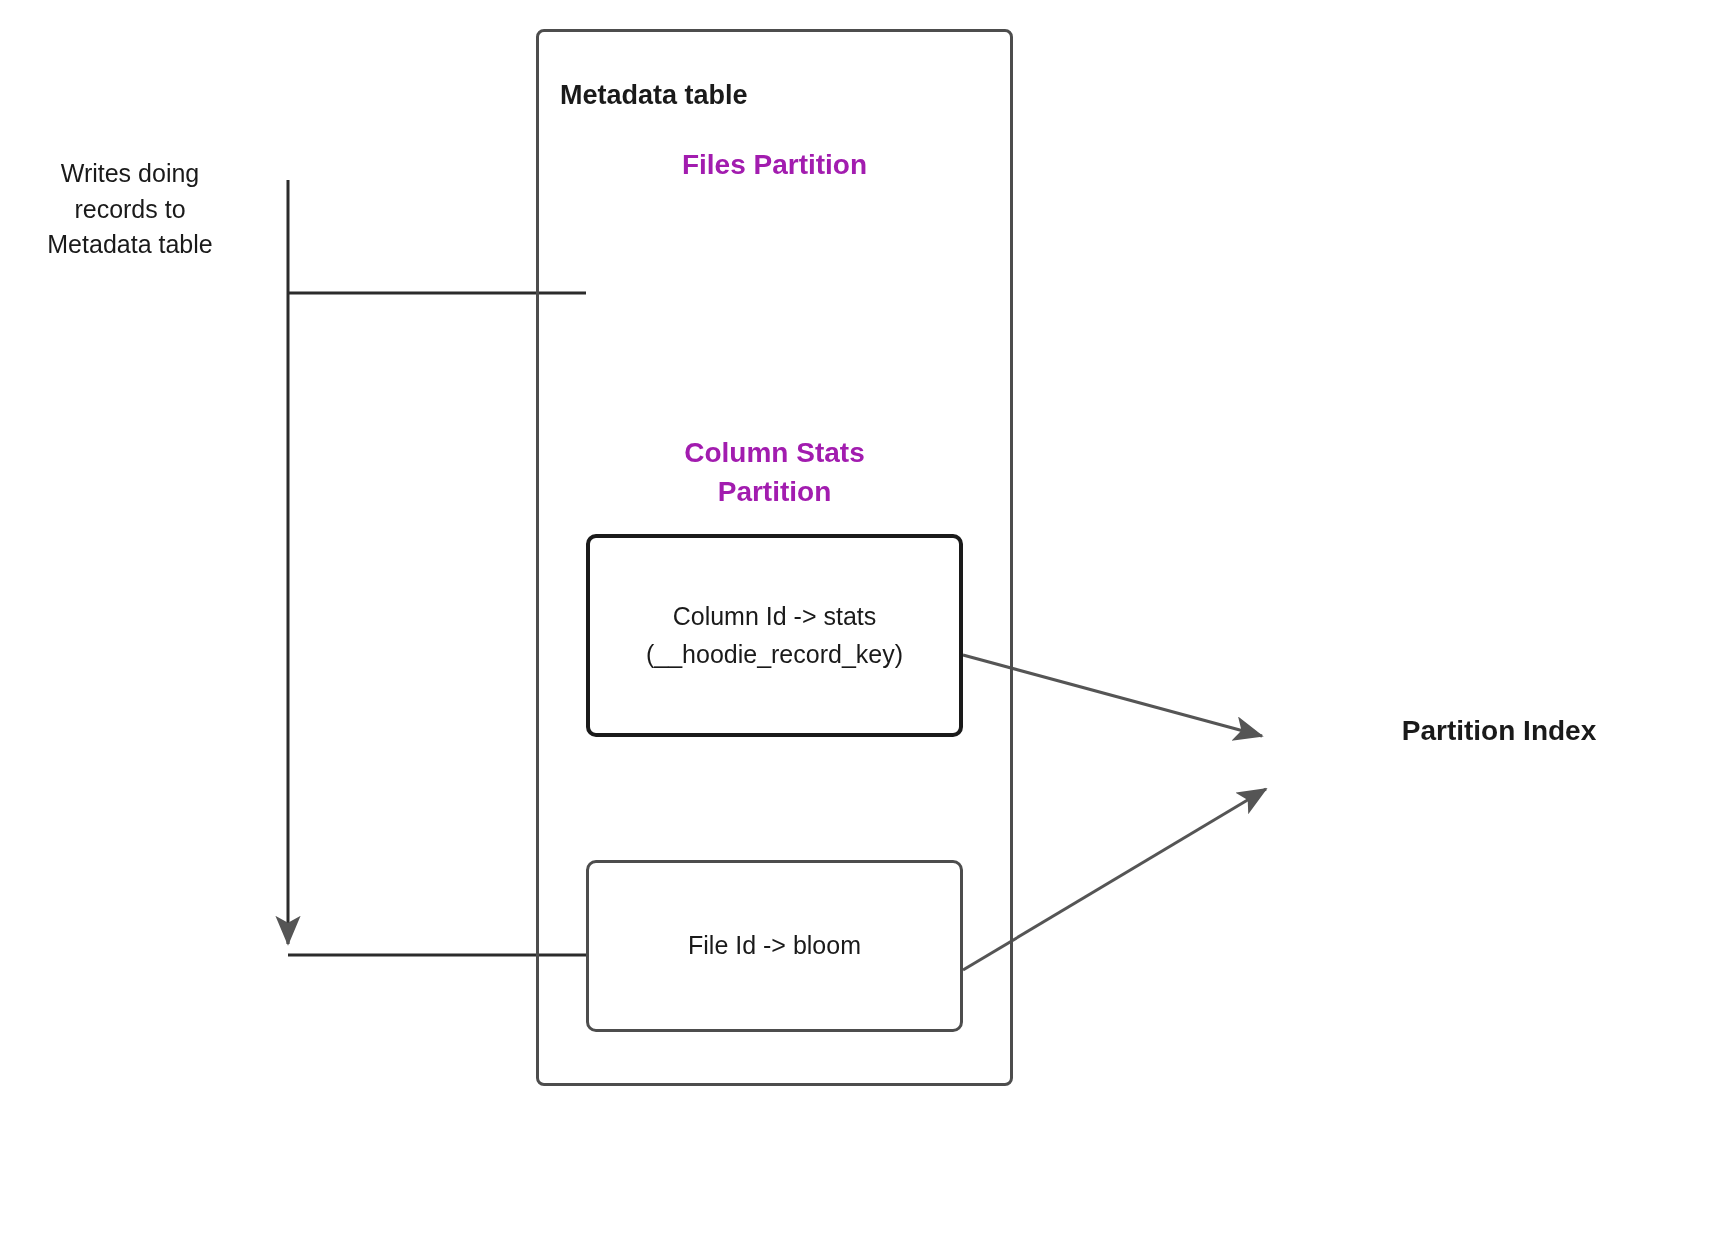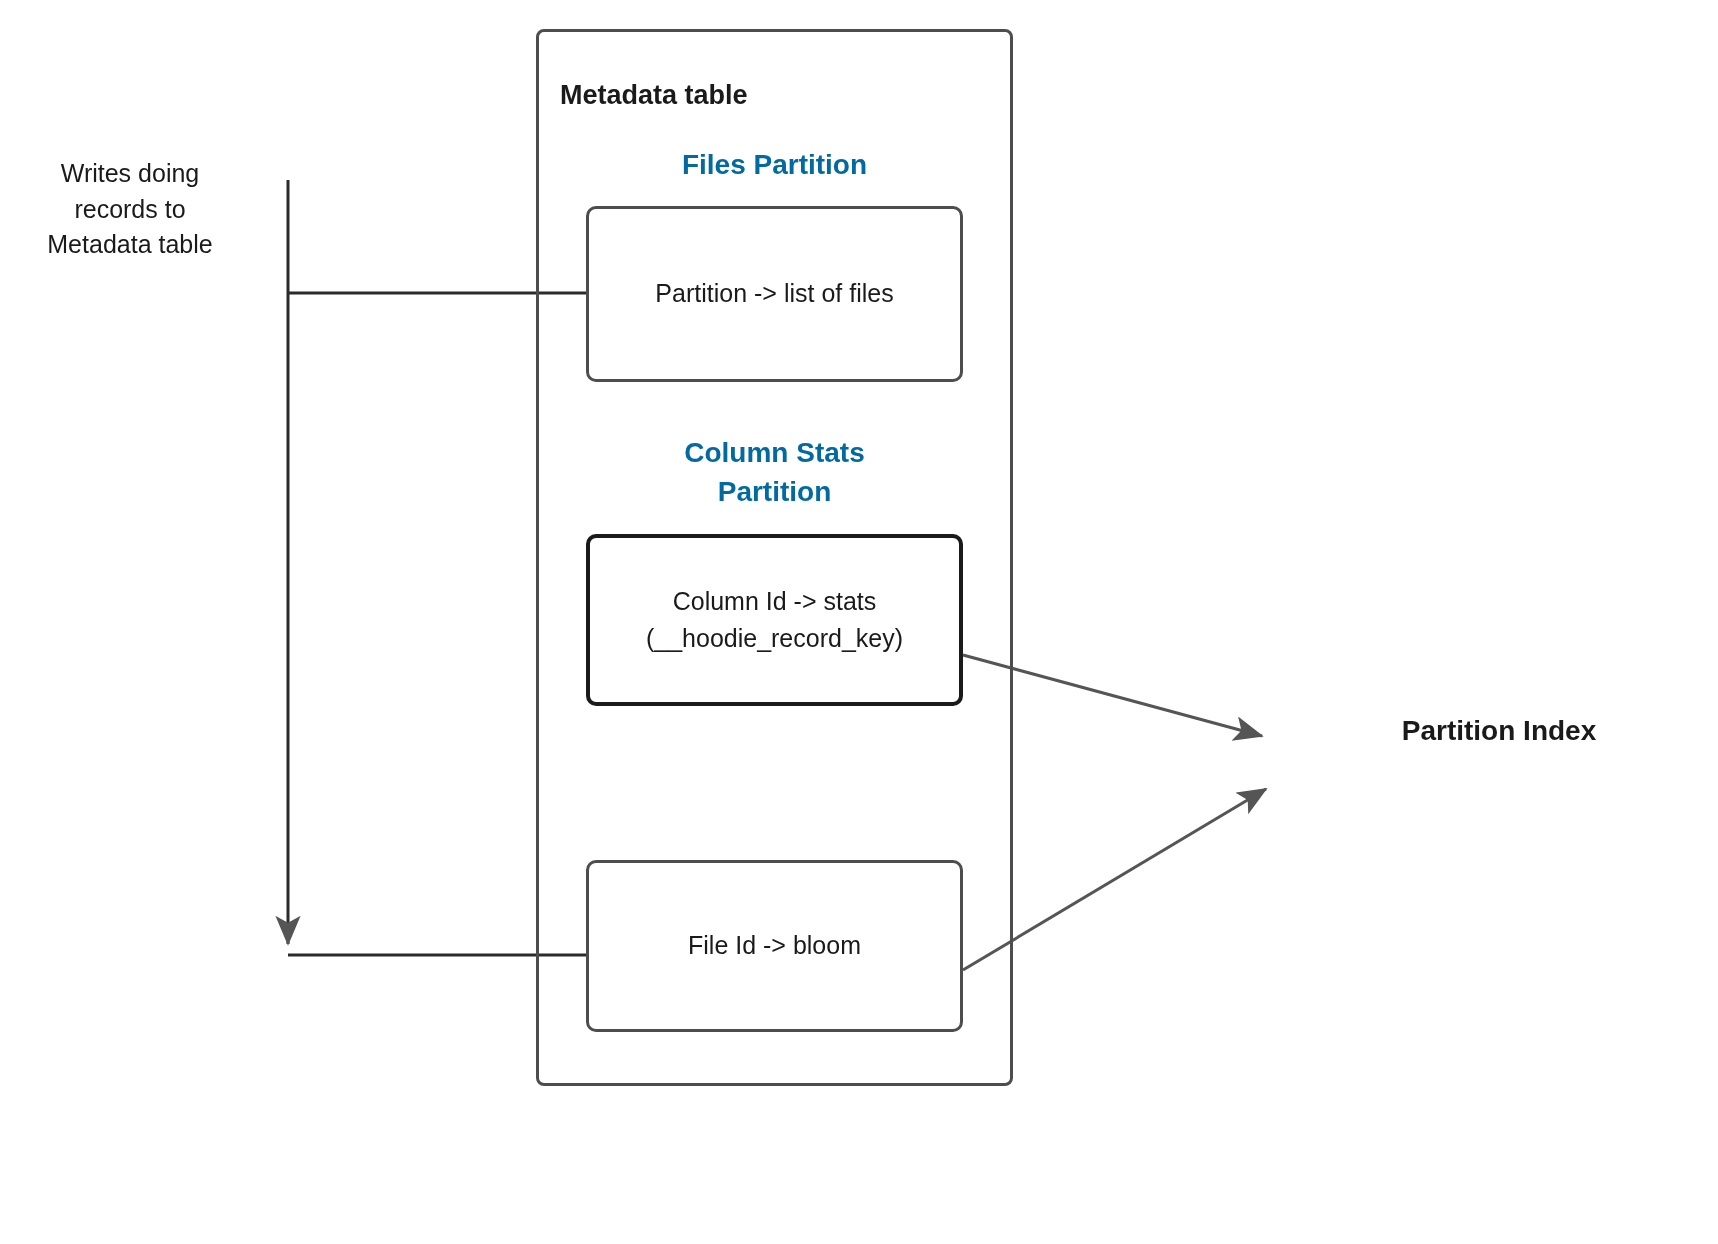--- a/index.html
+++ b/index.html
@@ -59,42 +59,42 @@
     border-width: 4px;
   }
   .inner-box .inner-text {
     font-size: 25px;
     line-height: 1.5;
     color: #1a1a1a;
     white-space: pre-line;
   }
 
   #files-box       { top: 206px; height: 176px; }
-  #colstats-box    { top: 534px; height: 172px; }
+  #colstats-box    { top: 534px; height: 203px; }
   #bloom-box       { top: 860px; height: 172px; }
 
   
   .outer-title {
     position: absolute;
     left: 560px;
     top: 80px;
     font-size: 27px;
     font-weight: bold;
     color: #1a1a1a;
     white-space: nowrap;
   }
   .partition-heading {
     position: absolute;
     left: 586px;
     width: 377px;
     text-align: center;
     font-size: 28px;
     font-weight: bold;
     line-height: 1.38;
-    color: #0369a1;
+    color: #a21caf;
     white-space: pre-line;
   }
   #files-heading    { top: 146px; }
   #colstats-heading { top: 434px; text-align: center; }
   #bloom-heading    { top: 784px; }
 
   
   .left-caption {
     position: absolute;
     left: 14px;
@@ -160,23 +160,20 @@
   <div class="left-caption">Writes doing
 records to
 Metadata table</div>
 
   <div class="outer-box"></div>
 
   <div class="outer-title">Metadata table</div>
 
   <div class="partition-heading" id="files-heading">Files Partition</div>
 
-  <div class="inner-box" id="files-box">
-    <span class="inner-text">Partition -&gt; list of files</span>
-  </div>
 
   <div class="partition-heading" id="colstats-heading">Column Stats
 Partition</div>
 
   <div class="inner-box emphasis" id="colstats-box">
     <span class="inner-text">Column Id  -&gt; stats
 (__hoodie_record_key)</span>
   </div>
 
 

